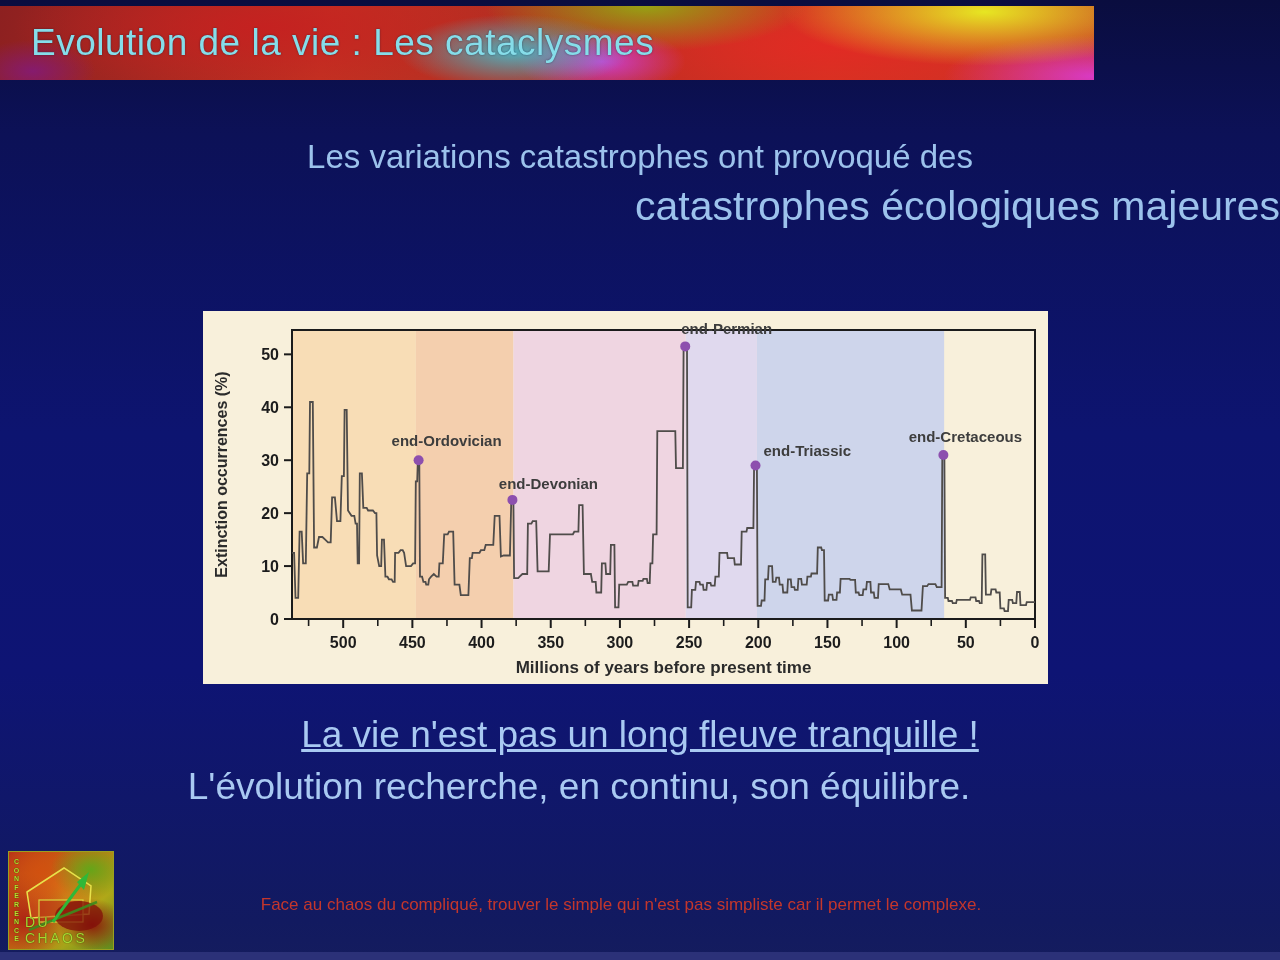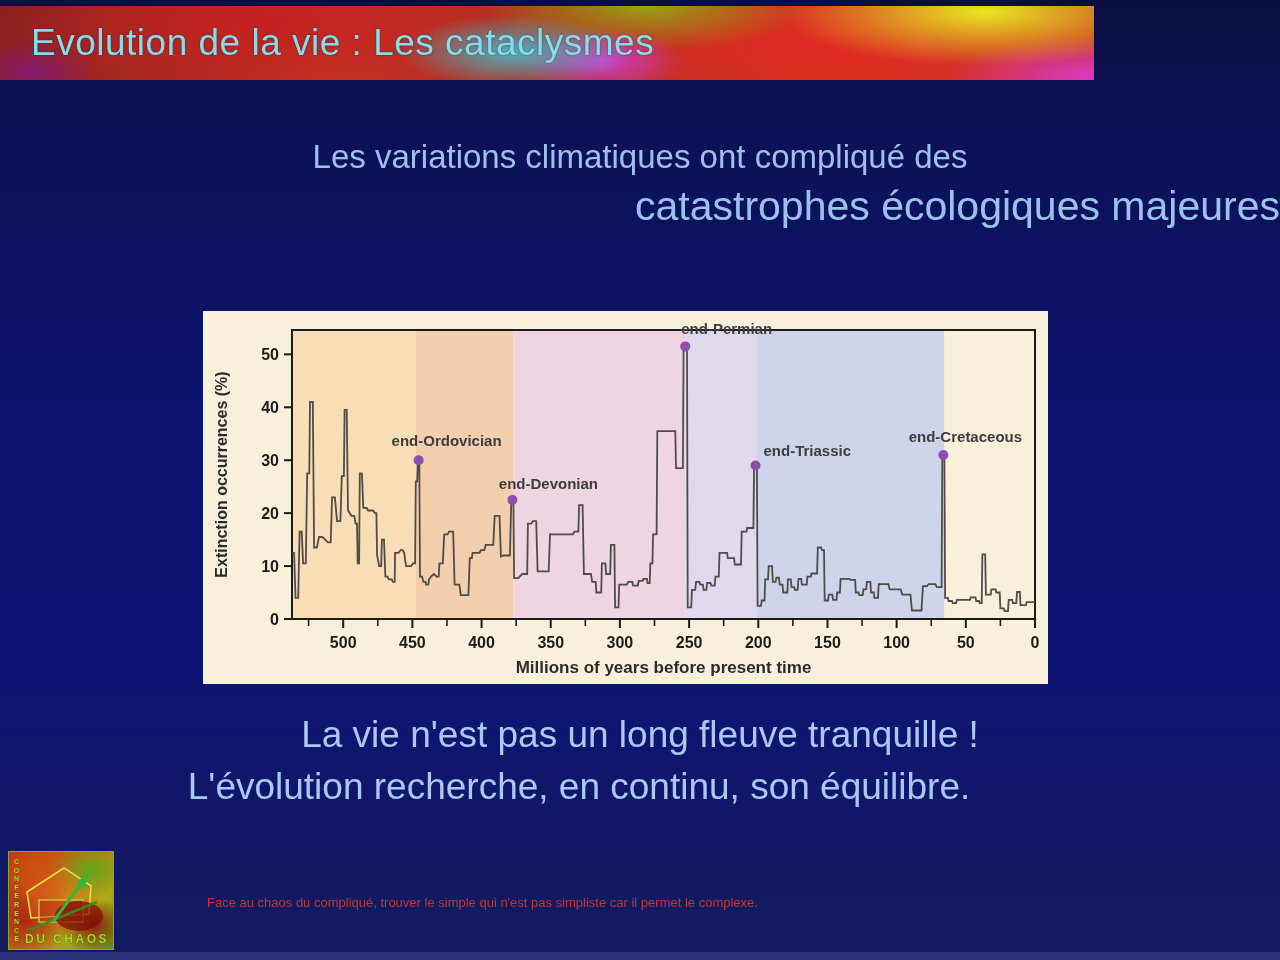--- a/index.html
+++ b/index.html
@@ -25,59 +25,59 @@
     position:absolute;left:31px;top:16px;font-size:37px;letter-spacing:.5px;
     color:#86dde9;font-weight:normal;text-shadow:0 0 2px rgba(10,30,60,.6);
   }
   .intro-line1{position:absolute;left:0;width:1280px;top:138px;text-align:center;font-size:33px;color:#9cc2ec;}
   .intro-line2{position:absolute;left:0;width:1280px;top:183px;text-align:right;font-size:41px;color:#9cc2ec;}
   .intro-line3{position:absolute;left:0;width:1280px;top:240px;text-align:center;font-size:25px;color:#dfe7f7;}
   .chart-box{
     position:absolute;left:203px;top:311px;width:845px;height:373px;
     background:#f8f0db;
   }
-  .concl-line1{position:absolute;left:0;width:1280px;top:714px;text-align:center;font-size:37px;color:#a9c9f2;}
+  .concl-line1{position:absolute;left:0;width:1280px;top:714px;text-align:center;font-size:37px;color:#a9c9f2;text-decoration:underline;}
   .concl-line2{position:absolute;left:0;width:1116px;top:766px;text-align:center;font-size:37px;color:#a9c9f2;padding-left:21px;}
   .logo{
     position:absolute;left:8px;top:851px;width:104px;height:97px;
     border:1px solid #9aa020;
     background:
       radial-gradient(45px 35px at 80% 75%, rgba(140,20,10,.95), transparent 75%),
       radial-gradient(55px 40px at 78% 18%, rgba(90,170,25,.9), transparent 72%),
       radial-gradient(50px 45px at 30% 20%, rgba(210,80,15,.9), transparent 75%),
       radial-gradient(60px 60px at 15% 70%, rgba(170,30,20,.9), transparent 78%),
       linear-gradient(135deg,#b83418,#cf6a12 40%,#b0a818 70%,#5d8c1e);
   }
   .logo svg{position:absolute;left:0;top:0;}
   .logo-vtext{
     position:absolute;left:4px;top:6px;height:86px;
     writing-mode:vertical-lr;text-orientation:upright;
     font-size:7px;font-weight:bold;letter-spacing:1.6px;color:#b6e22e;
     text-shadow:0 0 1px #203000;
   }
   .logo-btext{
-    position:absolute;left:16px;bottom:3px;font-size:12px;font-weight:bold;
+    position:absolute;left:16px;bottom:3px;font-size:14px;font-weight:normal;
     letter-spacing:2.5px;color:#a8d830;text-shadow:0 0 1px #203000;
   }
   .quote{
-    position:absolute;left:207px;top:895px;width:828px;
-    font-size:13px;color:#c4362c;
+    position:absolute;left:207px;top:895px;width:828px;text-align:center;
+    font-size:17px;color:#c4362c;
   }
   .bottom-strip{position:absolute;left:0;bottom:0;width:1280px;height:8px;background:#2b3178;}
 </style>
 </head>
 <body>
 
 <div class="slide">
 
   <div class="banner">
     <div class="banner-title">Evolution de la vie : Les cataclysmes</div>
   </div>
 
-  <div class="intro-line1">Les variations climatiques ont compliqué des</div>
+  <div class="intro-line1">Les variations catastrophes ont provoqué des</div>
   <div class="intro-line2">catastrophes écologiques majeures</div>
 
   <div class="chart-box" id="chart"><svg width="845" height="373" viewBox="0 0 845 373">
         <g>
           <rect x="89" y="19" width="123.83333333333331" height="289" fill="#f8ddb6"></rect>
           <rect x="212.83333333333331" y="19" width="97.54469273743018" height="289" fill="#f4cfae"></rect>
           <rect x="310.3780260707635" y="19" width="172.25977653631287" height="289" fill="#efd5e1"></rect>
           <rect x="482.63780260707637" y="19" width="71.25605214152705" height="289" fill="#e0d9ee"></rect>
           <rect x="553.8938547486034" y="19" width="187.4795158286778" height="289" fill="#ced5eb"></rect>
           <rect x="741.3733705772812" y="19" width="90.62662942271879" height="289" fill="#f8f0db"></rect>

